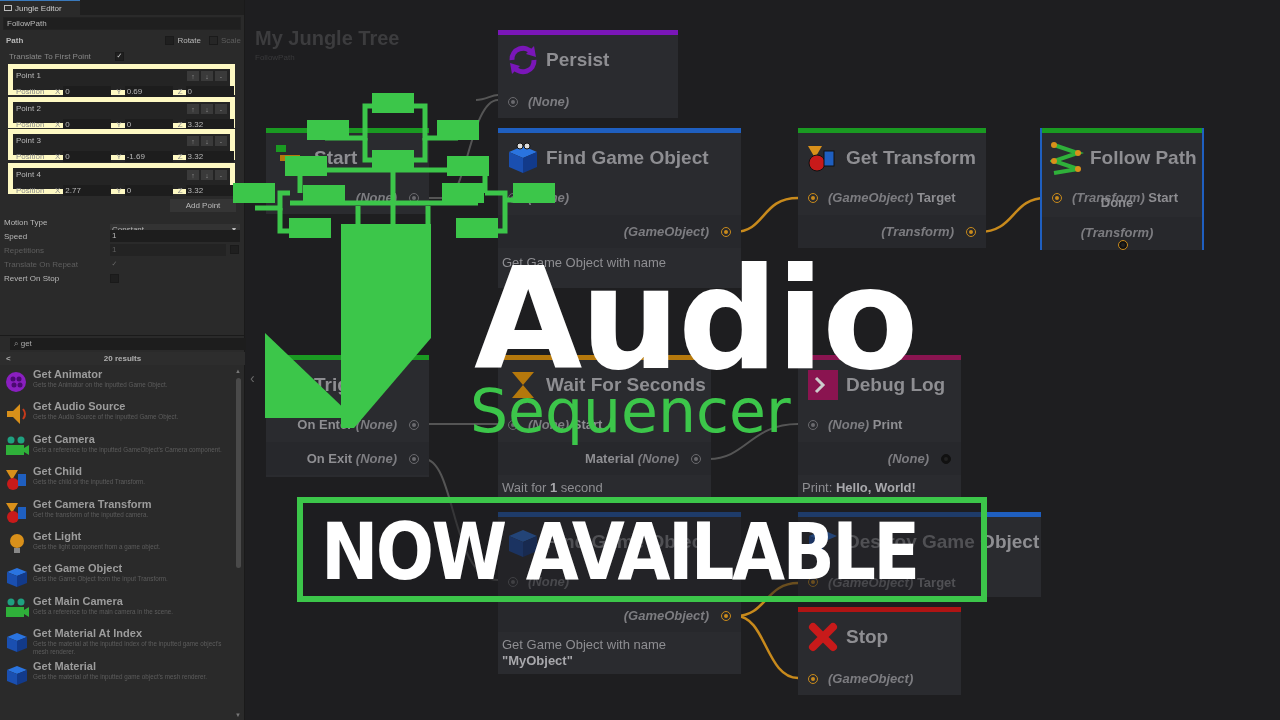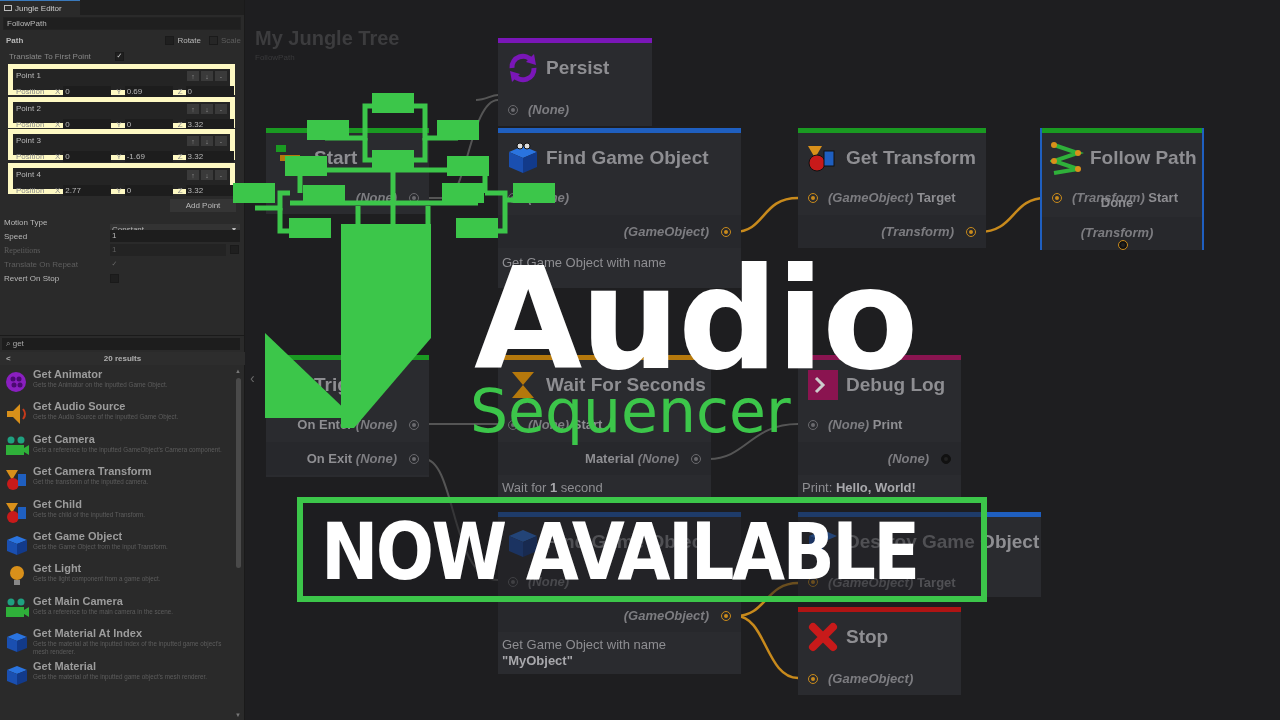--- a/index.html
+++ b/index.html
@@ -20,21 +20,21 @@
   .pointbox .ptitle { position: absolute; left: 3px; top: 2px; color: #b8b8b8; }
   .pointbox .pbtns { position: absolute; right: 3px; top: 2px; display: flex; gap: 2px; }
   .pbtn { width: 12px; height: 10px; background: #3a3a3a; color: #999; font-size: 7px; display: flex; align-items: center; justify-content: center; }
   .pointbox .prow { position: absolute; left: 3px; top: 17px; display: flex; align-items: center; gap: 3px; color: #8a8a8a; }
   .num { width: 48px; height: 11px; background: #1d1d1d; color: #b8b8b8; padding-left: 2px; line-height: 11px; }
   .addpoint { position: absolute; left: 170px; top: 199px; width: 66px; height: 13px; background: #353535; color: #bbb; text-align: center; line-height: 13px; }
   .propfield { position: absolute; left: 110px; width: 130px; height: 12px; background: #1d1d1d; color: #b8b8b8; line-height: 12px; padding-left: 2px; }
   .propfield.select { background: #333; display: flex; justify-content: space-between; padding-right: 4px; }
   .propfield.dim { color: #5e5e5e; background: #232323; width: 116px; }
   .divider { position: absolute; left: 0; width: 245px; height: 1px; background: #1a1a1a; }
-  .search { position: absolute; left: 2px; top: 338px; width: 238px; height: 12px; background: #1d1d1d; color: #aaa; line-height: 12px; padding-left: 4px; font-size: 8px; }
+  .search { position: absolute; left: 10px; top: 338px; width: 238px; height: 12px; background: #1d1d1d; color: #aaa; line-height: 12px; padding-left: 4px; font-size: 8px; }
   .results-hdr { position: absolute; left: 0; top: 352px; width: 245px; height: 13px; background: #2d2d2d; text-align: center; color: #b0b0b0; line-height: 13px; font-weight: bold; }
   .results-hdr .back { position: absolute; left: 6px; top: 0; color: #aaa; }
   .node-list { position: absolute; left: 0; top: 367px; width: 235px; }
   .list-item { position: relative; height: 32.4px; }
   .list-item .icon { position: absolute; left: 4px; top: 2px; width: 26px; height: 26px; }
   .list-item .name { position: absolute; left: 33px; top: 1px; font-size: 11px; font-weight: bold; color: #9c9c9c; }
   .list-item .desc { position: absolute; left: 33px; top: 14px; width: 200px; font-size: 6.3px; line-height: 7.5px; color: #5d5d5d; }
   .scrollbar { position: absolute; left: 235px; top: 368px; width: 8px; height: 350px; }
   .scrollbar .thumb { position: absolute; left: 1px; top: 10px; width: 5px; height: 190px; background: #4a4a4a; border-radius: 3px; }
   .scrollbar .up, .scrollbar .dn { position: absolute; left: 0; font-size: 6px; color: #777; }
@@ -173,21 +173,21 @@
     <span class="label">Motion Type</span>
   </div>
   <div class="propfield select" style="top:224px;">
     <span>Constant</span>
     <span>▾</span>
   </div>
   <div class="row" style="left:4px;top:230px;">
     <span class="label">Speed</span>
   </div>
   <div class="propfield" style="top:230px;">1</div>
-  <div class="row" style="left:4px;top:244px;font-family:Liberation Serif, serif;">
+  <div class="row" style="left:4px;top:244px;">
     <span class="label dim">Repetitions</span>
   </div>
   <div class="propfield dim" style="top:244px;">1</div>
   <span class="checkbox" style="position:absolute;left:230px;top:245px;"></span>
   <div class="row" style="left:4px;top:258px;">
     <span class="label dim" style="width:106px;">Translate On Repeat</span>
     <span class="checkbox" style="background:transparent;border:none;color:#666;">✓</span>
   </div>
   <div class="row" style="left:4px;top:272px;">
     <span class="label" style="width:106px;">Revert On Stop</span>
@@ -230,48 +230,48 @@
         </svg>
       <span class="name">Get Camera</span>
       <span class="desc">Gets a reference to the inputted GameObject's Camera component.</span>
     </div>
     <div class="list-item">
       <svg class="icon" viewBox="0 0 26 26">
           <polygon points="2,4 14,4 8,14" fill="#d9901a"></polygon>
           <circle cx="9" cy="18" r="6" fill="#c81a1a"></circle>
           <rect x="14" y="8" width="8" height="12" fill="#1f5fc0"></rect>
         </svg>
-      <span class="name">Get Camera Transform</span>
-      <span class="desc">Get the transform of the inputted camera.</span>
+      <span class="name">Get Child</span>
+      <span class="desc">Gets the child of the inputted Transform.</span>
     </div>
     <div class="list-item">
       <svg class="icon" viewBox="0 0 26 26">
           <polygon points="2,4 14,4 8,14" fill="#d9901a"></polygon>
           <circle cx="9" cy="18" r="6" fill="#c81a1a"></circle>
           <rect x="14" y="8" width="8" height="12" fill="#1f5fc0"></rect>
         </svg>
-      <span class="name">Get Child</span>
-      <span class="desc">Gets the child of the inputted Transform.</span>
+      <span class="name">Get Camera Transform</span>
+      <span class="desc">Get the transform of the inputted camera.</span>
+    </div>
+    <div class="list-item">
+      <svg class="icon" viewBox="0 0 26 26">
+          <circle cx="13" cy="10" r="7" fill="#d9901a"></circle>
+          <rect x="10" y="17" width="6" height="5" fill="#888"></rect>
+        </svg>
+      <span class="name">Get Light</span>
+      <span class="desc">Gets the light component from a game object.</span>
     </div>
     <div class="list-item">
       <svg class="icon" viewBox="0 0 26 26">
           <polygon points="3,9 13,5 23,9 13,13" fill="#2a74e0"></polygon>
           <polygon points="3,9 13,13 13,24 3,20" fill="#1a4fb0"></polygon>
           <polygon points="13,13 23,9 23,20 13,24" fill="#123a8a"></polygon>
         </svg>
       <span class="name">Get Game Object</span>
       <span class="desc">Gets the Game Object from the input Transform.</span>
-    </div>
-    <div class="list-item">
-      <svg class="icon" viewBox="0 0 26 26">
-          <circle cx="13" cy="10" r="7" fill="#d9901a"></circle>
-          <rect x="10" y="17" width="6" height="5" fill="#888"></rect>
-        </svg>
-      <span class="name">Get Light</span>
-      <span class="desc">Gets the light component from a game object.</span>
     </div>
     <div class="list-item">
       <svg class="icon" viewBox="0 0 26 26">
           <circle cx="7" cy="6" r="3.5" fill="#1fa080"></circle>
           <circle cx="17" cy="6" r="3.5" fill="#1fa080"></circle>
           <rect x="2" y="11" width="18" height="10" fill="#2fb03a"></rect>
           <polygon points="20,14 25,11 25,21 20,18" fill="#2fb03a"></polygon>
         </svg>
       <span class="name">Get Main Camera</span>
       <span class="desc">Gets a reference to the main camera in the scene.</span>
@@ -312,21 +312,21 @@
     <path d="M175 198 L 200 198 C 220 198, 225 100, 252 100" stroke="#555" stroke-width="2" fill="none"></path>
     <path d="M488 232 C 520 232, 515 198, 552 198" stroke="#c88a1c" stroke-width="2.5" fill="none"></path>
     <path d="M733 232 C 770 232, 765 198, 800 198" stroke="#c88a1c" stroke-width="2.5" fill="none"></path>
     <path d="M178 424 L 252 424" stroke="#555" stroke-width="2" fill="none"></path>
     <path d="M178 459 C 210 459, 205 580, 252 580" stroke="#555" stroke-width="2" fill="none"></path>
     <path d="M463 459 C 500 459, 505 424, 552 424" stroke="#555" stroke-width="2" fill="none"></path>
     <path d="M490 616 C 520 616, 520 583, 552 583" stroke="#c88a1c" stroke-width="2.5" fill="none"></path>
     <path d="M490 616 C 520 616, 520 678, 552 678" stroke="#c88a1c" stroke-width="2.5" fill="none"></path>
   </svg>
 
-  <div class="node" style="left:252px;top:30px;width:154px;height:88px;margin-top:8px;">
+  <div class="node" style="left:252px;top:30px;width:180px;height:88px;">
     <div class="bar" style="background:#7a16b8;"></div>
     <div class="head">
       <svg class="nicon" viewBox="0 0 34 34">
           <path d="M6 17 A11 11 0 0 1 26 10" stroke="#7a16b8" stroke-width="5" fill="none"></path>
           <polygon points="28,3 30,14 20,11" fill="#7a16b8"></polygon>
           <path d="M28 17 A11 11 0 0 1 8 24" stroke="#7a16b8" stroke-width="5" fill="none"></path>
           <polygon points="6,31 4,20 14,23" fill="#7a16b8"></polygon>
         </svg>
       <span class="ntitle">Persist</span>
     </div>

